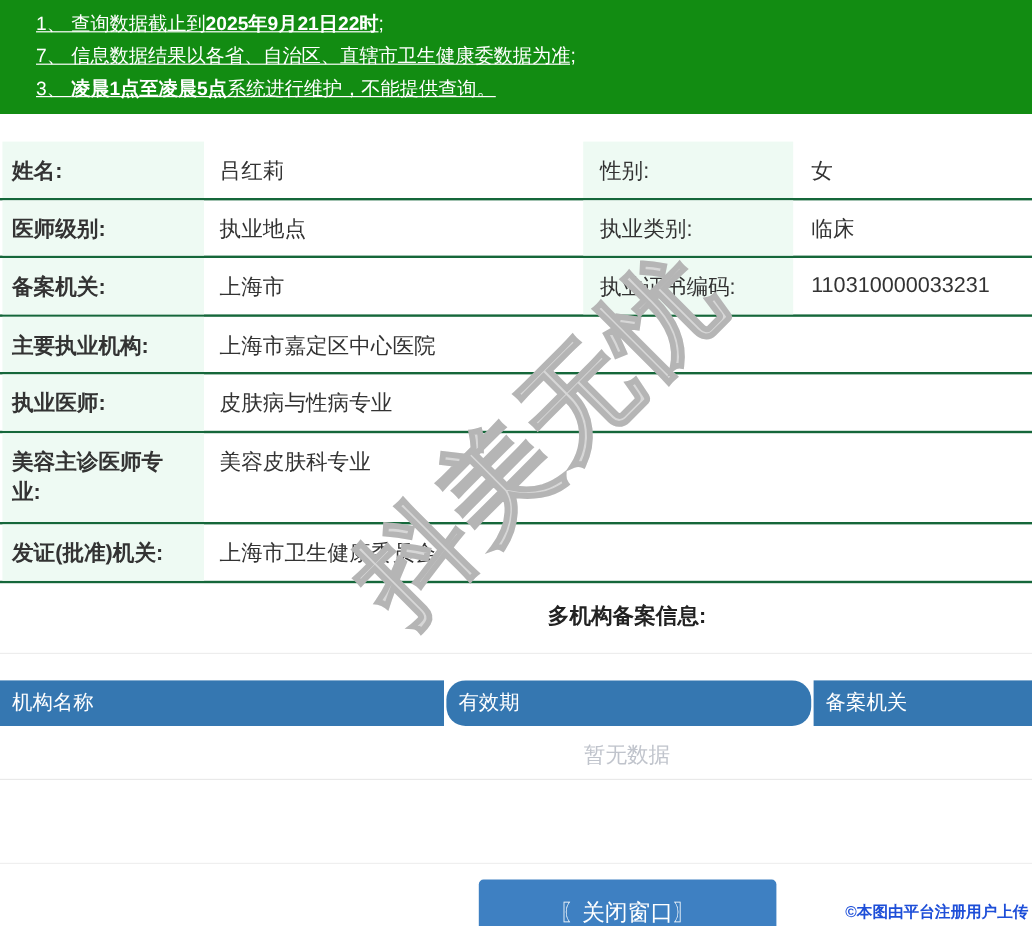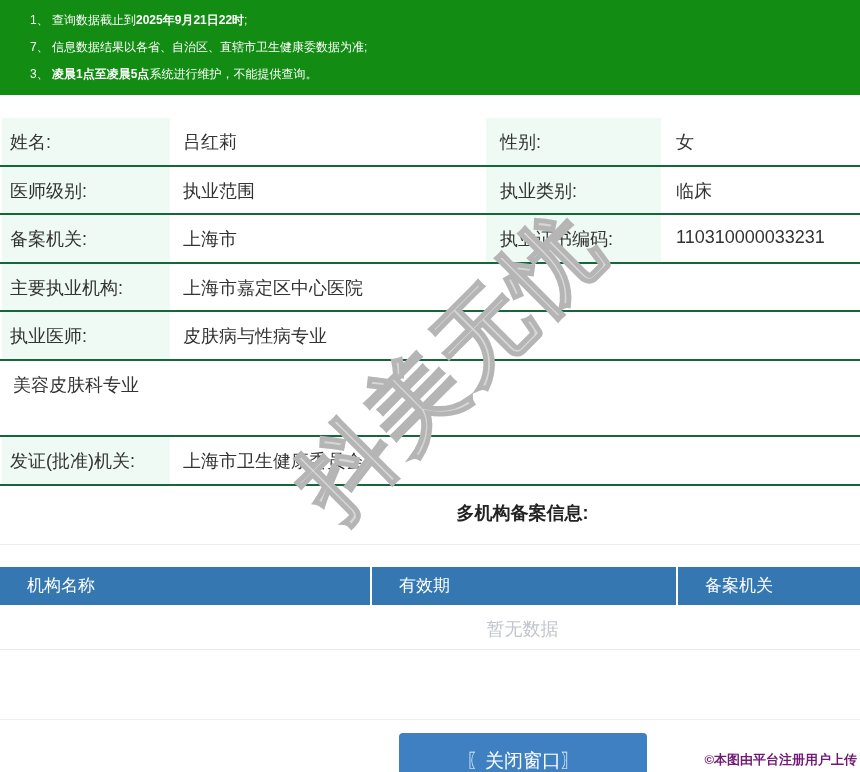--- a/index.html
+++ b/index.html
@@ -5,54 +5,54 @@
   * { margin:0; padding:0; box-sizing:border-box; }
   body { font-family: "Liberation Sans", "DejaVu Sans", sans-serif; background:#fff; }
   .page {
     position:relative; width:860px; height:772px; overflow:hidden; background:#fff;
   }
   
   .banner {
     position:absolute; left:0; top:0; width:860px; height:95px;
     background:#128c12; color:#fff; padding:7px 0 0 30px;
   }
-  .banner .line { font-size:12px; line-height:27px; white-space:nowrap; }
+  .banner .line { font-size:16px; line-height:27px; white-space:nowrap;text-decoration:underline; }
   .banner .line b { font-weight:bold; }
   
   .ptable { position:absolute; left:0; top:118px; width:1045px; }
   .prow {
     display:flex; align-items:stretch;
     border-bottom:2px solid #15673a; font-size:18px; color:#333;
   }
   .r1{height:49px}.r2{height:48px}.r3{height:49px}.r4{height:48px}
   .r5{height:49px}.r6{height:76px}.r7{height:49px}
   .lcell {
     width:168px; margin-left:2px; background:#eefaf3;
-    padding:12px 18px 0 8px; line-height:25px;
+    padding:12px 18px 0 8px; line-height:25px;font-weight:bold;
   }
   .vcell1 { width:316px; padding:12px 0 0 13px; }
   .vwide  { flex:1; padding:12px 0 0 13px; }
   .lcell2 { width:175px; background:#eefaf3; padding:12px 8px 0 14px; }
   .vcell2 { flex:1; padding:12px 0 0 15px; }
   
   .ftitle {
     position:absolute; left:0; top:486px; width:1045px; height:59px;
     text-align:center; font-size:18px; font-weight:bold; color:#222;
     padding-top:15px; border-bottom:1px solid #ededed;
   }
   .fheader {
     position:absolute; left:0; top:567px; width:1045px; height:38px;
     display:flex; background:#fff;
   }
   .fh {
     background:#3577b1; color:#fff; font-size:17px; line-height:38px;
-    padding-left:27px;
+    padding-left:10px;
   }
   .fh1 { width:370px; }
-  .fh2 { width:304px; margin-left:2px; }
+  .fh2 { width:304px; margin-left:2px;border-radius:16px; }
   .fh3 { flex:1; margin-left:2px; }
   .fempty {
     position:absolute; left:0; top:605px; width:1045px; height:45px;
     text-align:center; font-size:18px; color:#c0c4cc; padding-top:12px;
     border-bottom:1px solid #e9e9e9;
   }
   .hr2 { position:absolute; left:0; top:719px; width:860px; border-top:1px solid #efefef; }
   
   .closebtn {
     position:absolute; left:399px; top:733px; width:248px; height:46px;
@@ -64,21 +64,21 @@
   .wm-diagonal {
     position:absolute; left:190px; top:235px; width:520px; height:260px;
     transform:rotate(-45deg); transform-origin:center;
     font-size:92px; font-weight:bold; letter-spacing:4px; text-align:center;
     color:rgba(255,255,255,0.35); -webkit-text-stroke:2px #b5b5b5;
     text-shadow:0 0 1px #c2c2c2; pointer-events:none; z-index:5;
     line-height:260px; white-space:nowrap;
   }
   .wm-caption {
     position:absolute; right:3px; bottom:3px; z-index:6;
-    font-size:13px; font-weight:bold; color:#701a75;
+    font-size:13px; font-weight:bold; color:#1d4ed8;
     text-shadow:0 1px 0 rgba(255,255,255,0.6);
   }
 </style>
 </head>
 <body>
 
 <div class="page">
 
   <div class="banner">
     <div class="line"><span>1、 查询数据截止到</span><b>2025年9月21日22时</b><span>;</span></div>
@@ -88,39 +88,40 @@
 
   <div class="ptable">
     <div class="prow r1">
       <div class="lcell">姓名:</div>
       <div class="vcell1">吕红莉</div>
       <div class="lcell2">性别:</div>
       <div class="vcell2">女</div>
     </div>
     <div class="prow r2">
       <div class="lcell">医师级别:</div>
-      <div class="vcell1">执业范围</div>
+      <div class="vcell1">执业地点</div>
       <div class="lcell2">执业类别:</div>
       <div class="vcell2">临床</div>
     </div>
     <div class="prow r3">
       <div class="lcell">备案机关:</div>
       <div class="vcell1">上海市</div>
       <div class="lcell2">执业证书编码:</div>
       <div class="vcell2">110310000033231</div>
     </div>
     <div class="prow r4">
       <div class="lcell">主要执业机构:</div>
       <div class="vwide">上海市嘉定区中心医院</div>
     </div>
     <div class="prow r5">
       <div class="lcell">执业医师:</div>
       <div class="vwide">皮肤病与性病专业</div>
     </div>
     <div class="prow r6">
+      <div class="lcell">美容主诊医师专业:</div>
       <div class="vwide">美容皮肤科专业</div>
     </div>
     <div class="prow r7">
       <div class="lcell">发证(批准)机关:</div>
       <div class="vwide">上海市卫生健康委员会</div>
     </div>
   </div>
 
   <div class="ftitle">多机构备案信息:</div>
 

